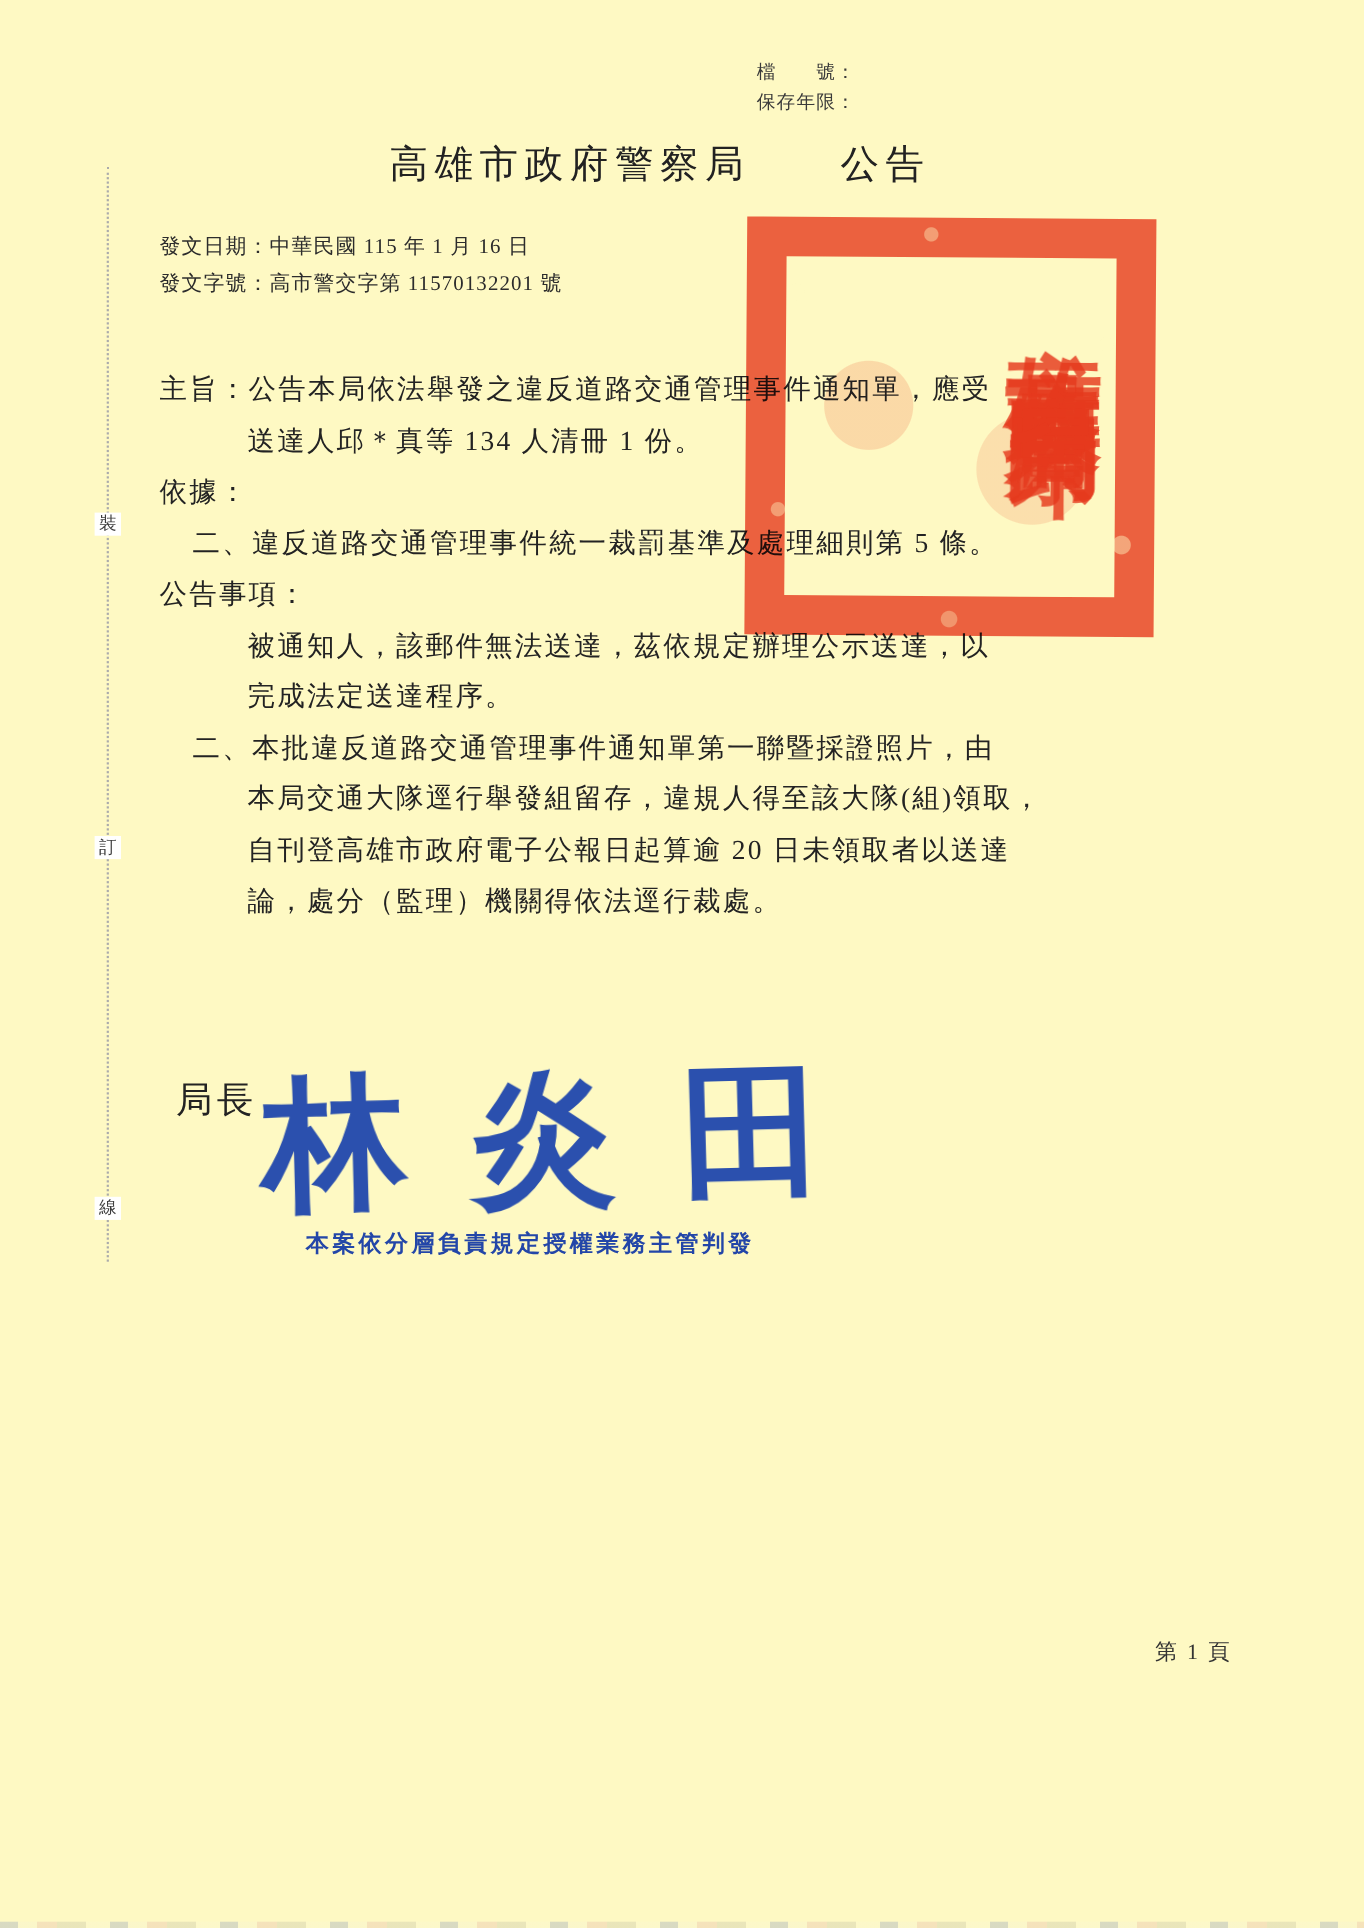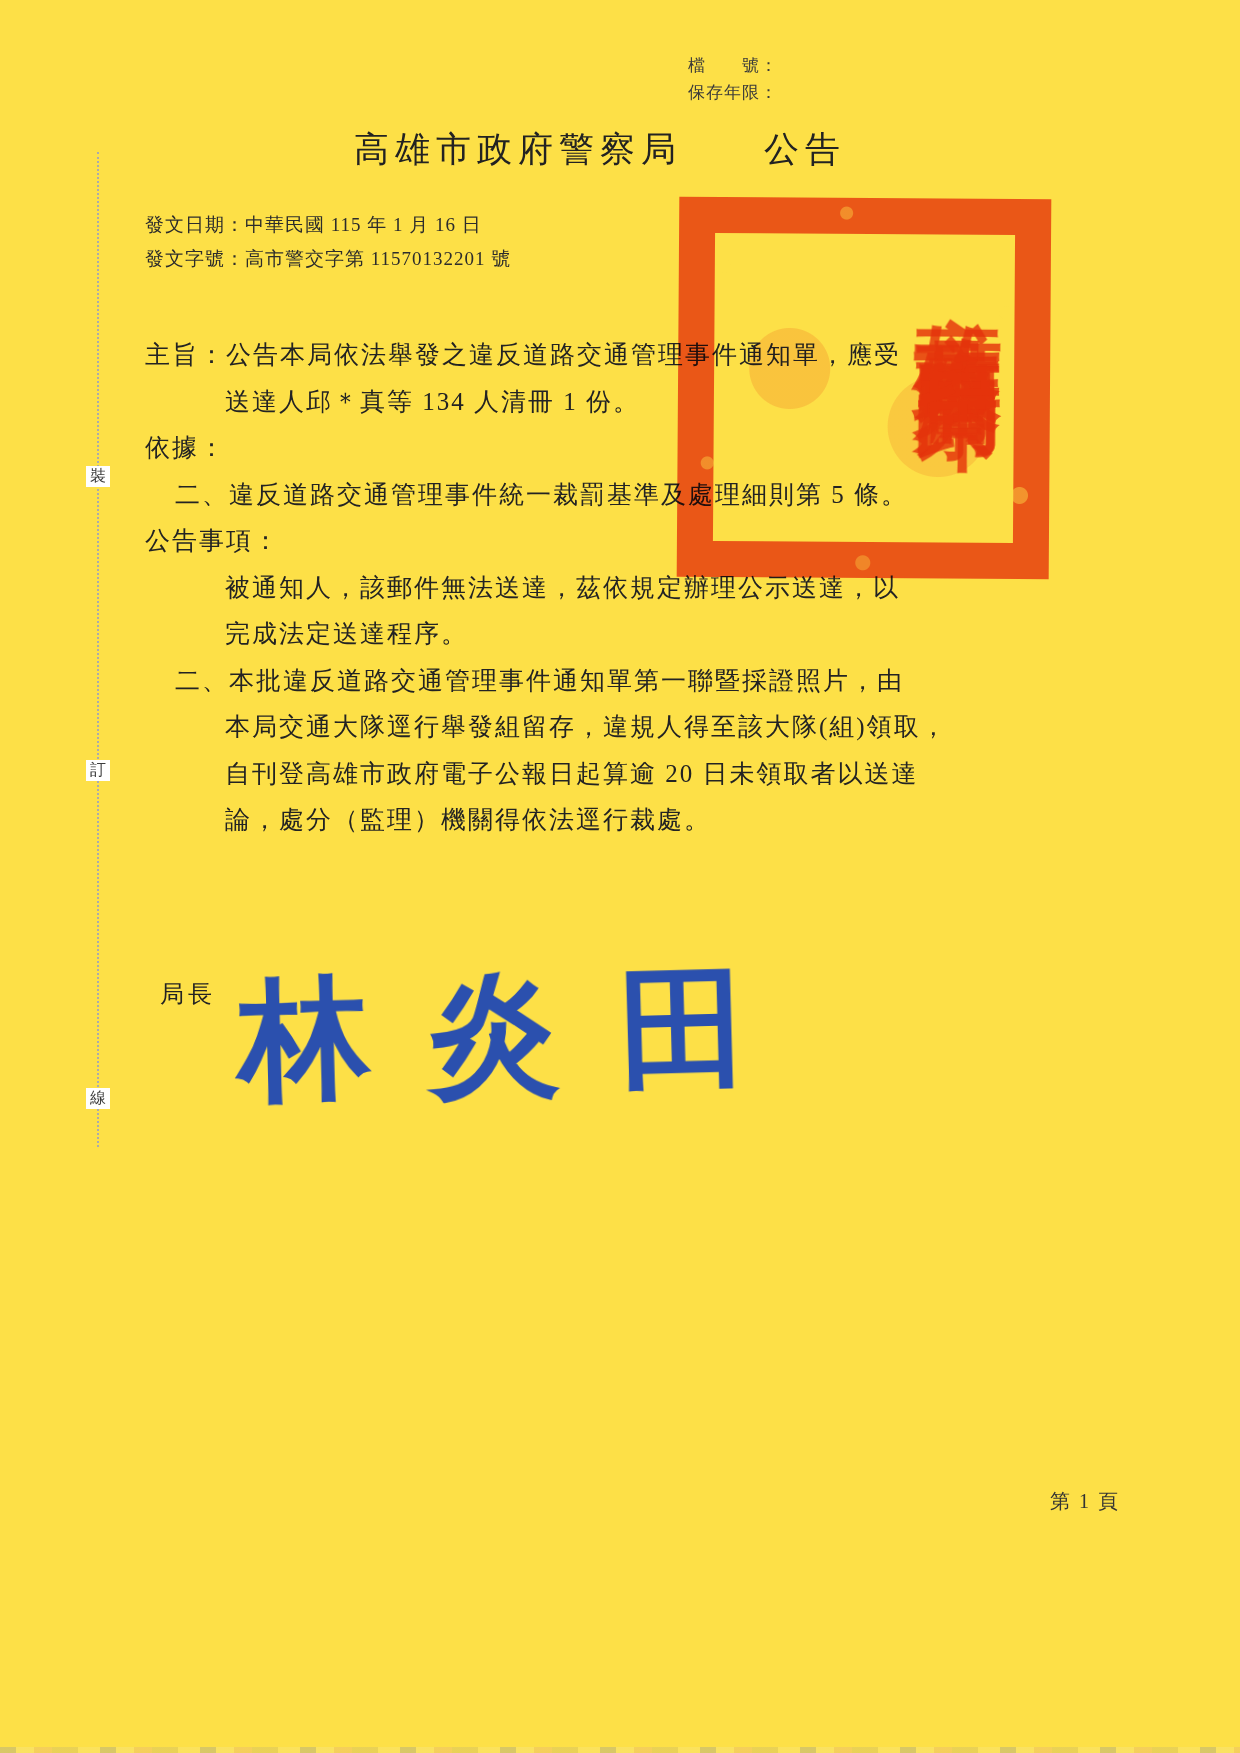--- a/index.html
+++ b/index.html
@@ -1,17 +1,17 @@
 <!DOCTYPE html>
 <html><head>
 <meta charset="utf-8">
 <style>
   html,body{margin:0;padding:0;background:#ffffff;}
   .page{
-    position:relative;width:1240px;height:1753px;background:#fde047;overflow:hidden;
+    position:relative;width:1240px;height:1753px;background:#fef9c3;overflow:hidden;
     font-family:"Liberation Serif","DejaVu Serif",serif;color:#262626;
   }
   
   .header-meta{position:absolute;top:52px;left:688px;font-size:17px;line-height:27px;letter-spacing:1px;color:#3a3a3a;}
   
   .doc-title{position:absolute;top:126px;left:12px;width:1176px;text-align:center;font-size:35px;letter-spacing:6px;color:#222;}
   
   .send-meta{position:absolute;top:208px;left:145px;font-size:19px;line-height:34px;letter-spacing:1px;color:#2c2c2c;}
   
   .body-text{position:absolute;top:332px;left:145px;width:940px;font-size:25px;line-height:46.5px;color:#232323;}
@@ -39,21 +39,21 @@
       radial-gradient(circle at 30% 45%, rgba(235,80,55,.18) 0 40px, rgba(235,80,55,0) 41px),
       radial-gradient(circle at 70% 60%, rgba(235,80,55,.15) 0 50px, rgba(235,80,55,0) 51px);
   }
   .seal-text{
     position:absolute;top:42px;right:44px;height:300px;
     writing-mode:vertical-rl;font-size:86px;line-height:95px;letter-spacing:8px;
     color:rgba(230,58,38,.82);font-weight:bold;transform:scale(1.02,1.06);transform-origin:top right;
     filter:blur(.4px);white-space:normal;
   }
   
-  .director-label{position:absolute;top:978px;left:160px;font-size:24px;letter-spacing:4px;color:#232323;}
+  .director-label{position:absolute;top:978px;left:160px;font-size:33px;letter-spacing:4px;color:#232323;}
   .sig-name{
     position:absolute;top:962px;left:238px;width:560px;
     font-size:132px;font-weight:bold;color:#2b50ae;letter-spacing:58px;white-space:nowrap;
     transform:rotate(-1.5deg);filter:blur(.5px);line-height:1.1;
     font-family:"Liberation Serif","DejaVu Serif",serif;
   }
   .sig-note{position:absolute;top:1116px;left:278px;font-size:21px;font-weight:bold;color:#2346a8;letter-spacing:3px;white-space:nowrap;}
   
   .page-footer{position:absolute;top:1488px;left:0;width:1120px;text-align:right;font-size:20px;letter-spacing:2px;color:#333;}
   
@@ -105,18 +105,19 @@
       <div class="bline ind-2">論，處分（監理）機關得依法逕行裁處。</div>
     </div>
 
   <div class="seal">
     <div class="seal-border"></div>
     <div class="seal-text">高雄市政府警察局印</div>
   </div>
 
   <div class="director-label">局長</div>
   <div class="sig-name">林炎田</div>
+  <div class="sig-note">本案依分層負責規定授權業務主管判發</div>
 
   <div class="page-footer">第 1 頁</div>
 
   <div class="scan-strip"></div>
 
 </div>
 
 </body></html>

